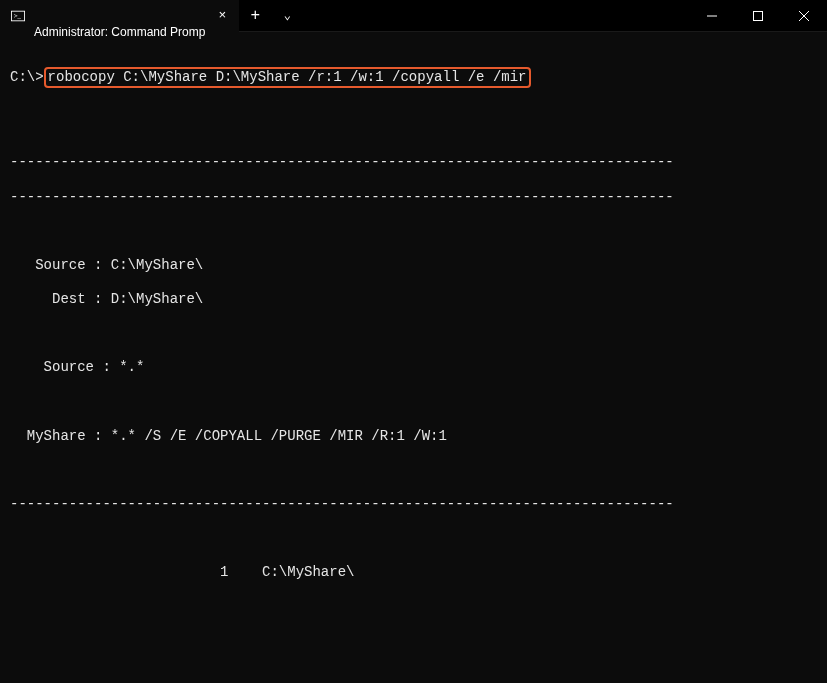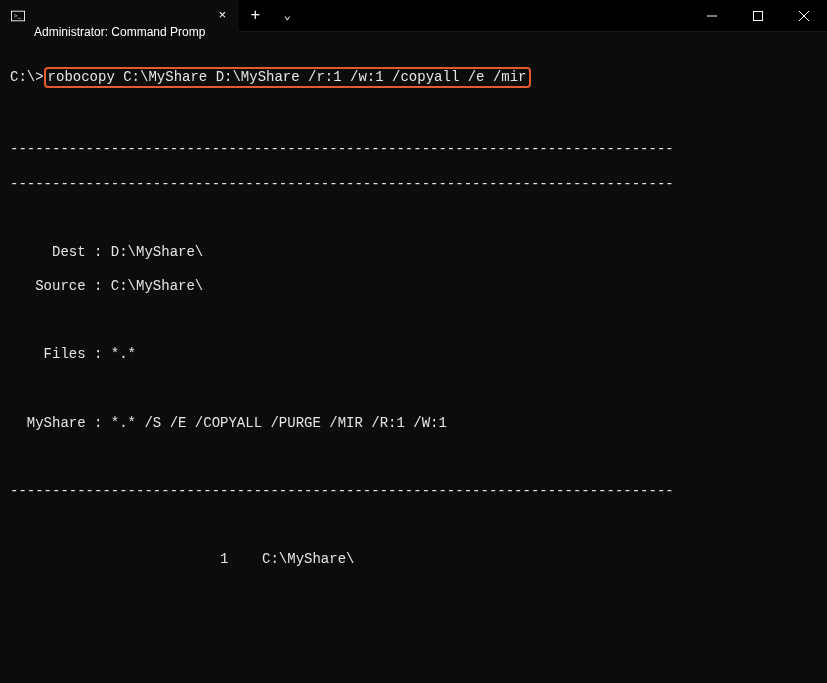--- a/index.html
+++ b/index.html
@@ -91,21 +91,21 @@
       white-space: pre;
       line-height: 1.22;
       color: #e5e5e5;
     }
     .highlight-box {
       border: 2px solid #e65a2d;
       border-radius: 4px;
       padding: 0 2px;
       display: inline-block;
     }
-    .prompt-line { margin-bottom: 2px; }
+    .prompt-line { margin-bottom: 15px; }
   </style>
 </head>
 <body>
 
 <div class="titlebar">
   <div class="tab">
     <span class="tab-icon">
       <svg viewBox="0 0 16 16" width="14" height="14">
           <rect x="0.5" y="2.5" width="15" height="11" fill="none" stroke="#ffffff" stroke-width="1"></rect>
           <text x="3" y="10" font-size="8" fill="#fff" font-family="Consolas">&gt;_</text>
@@ -134,24 +134,24 @@
       </svg>
   </div>
 </div>
 
 <div class="terminal">
 <div class="prompt-line"><span>C:\&gt;</span><span class="highlight-box"><span>robocopy C:\MyShare D:\MyShare /r:1 /w:1 /copyall /e /mir</span></span></div>
 <div> </div>
 <div>-------------------------------------------------------------------------------</div>
 <div>-------------------------------------------------------------------------------</div>
 <div> </div>
+<div>   Source : C:\MyShare\</div>
 <div>     Dest : D:\MyShare\</div>
-<div>   Source : C:\MyShare\</div>
 <div> </div>
-<div>    Files : *.*</div>
+<div>    Source : *.*</div>
 <div> </div>
 <div>  MyShare : *.* /S /E /COPYALL /PURGE /MIR /R:1 /W:1</div>
 <div> </div>
 <div>-------------------------------------------------------------------------------</div>
 <div> </div>
 <div>                         1    C:\MyShare\</div>
 
 
 
 

